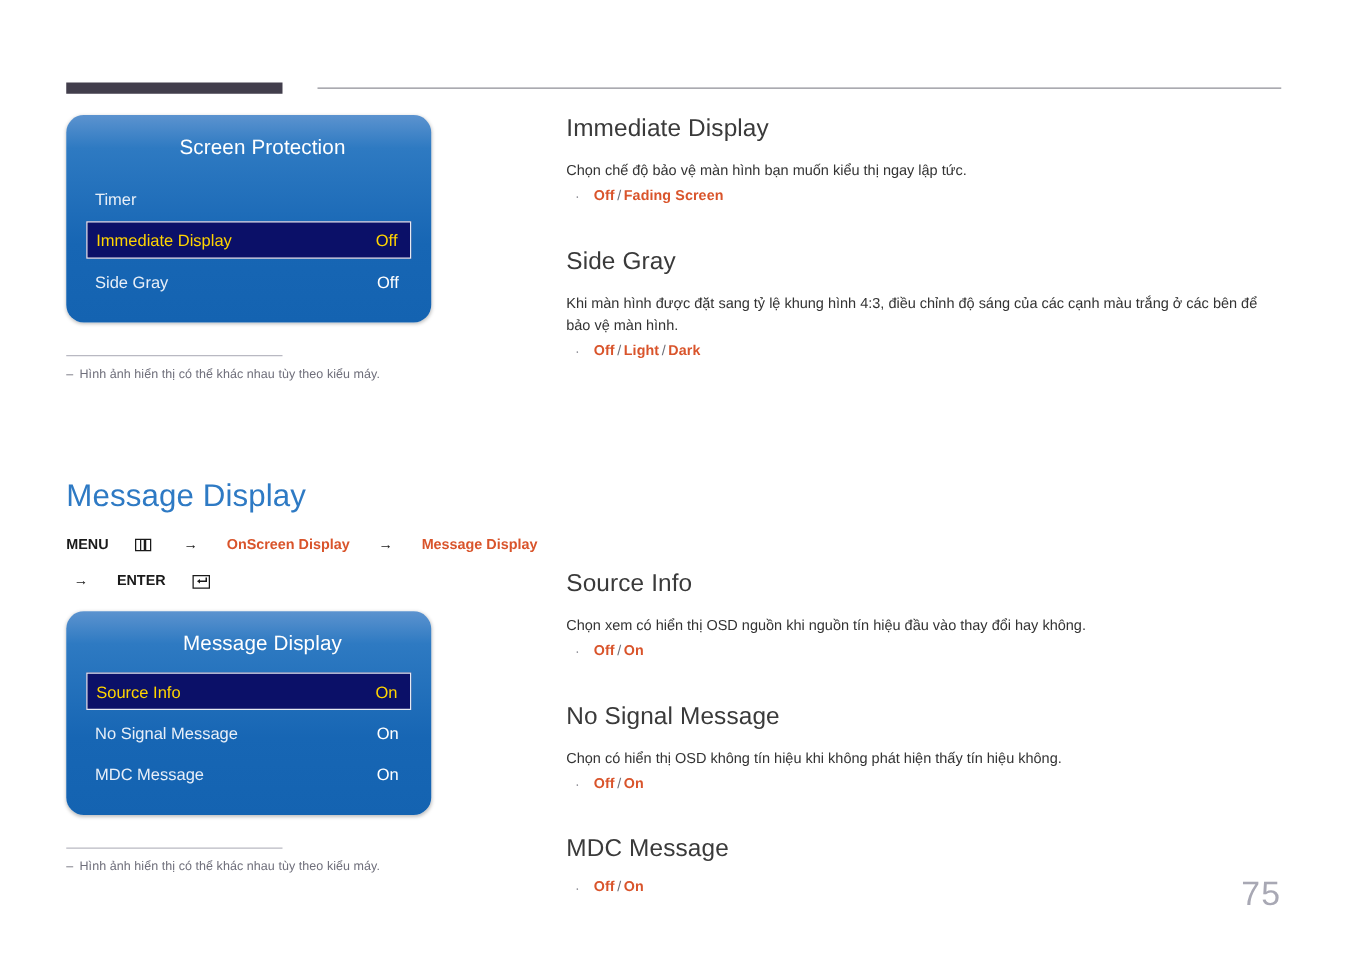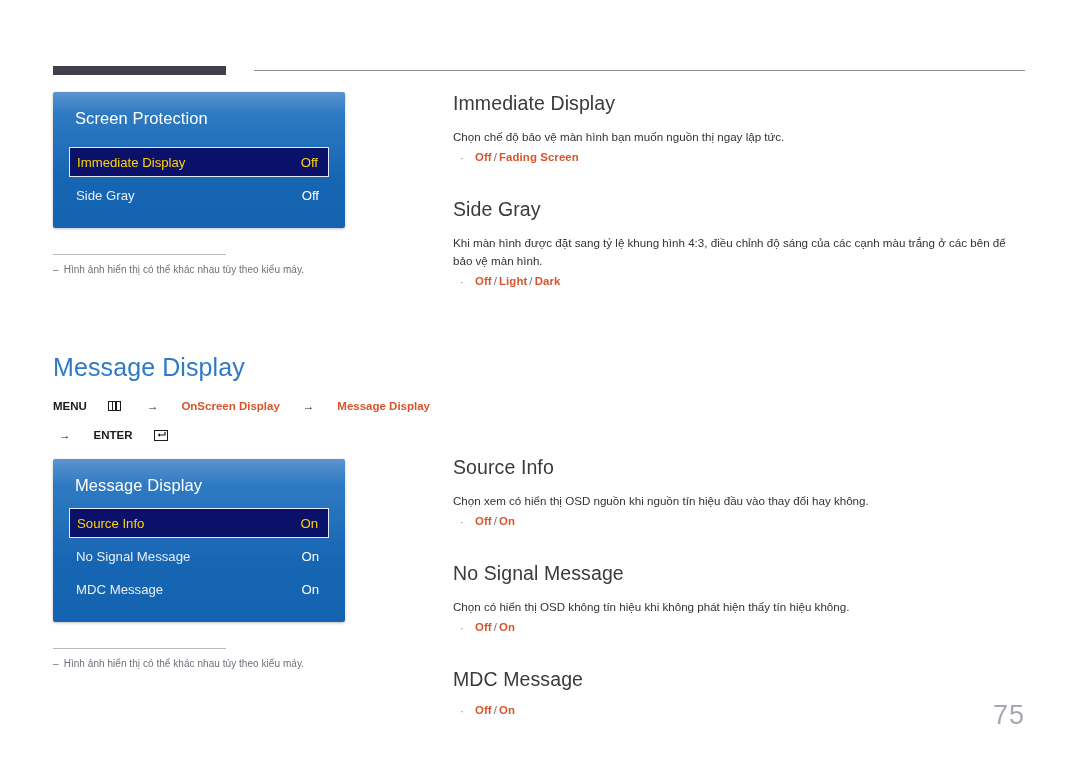--- a/index.html
+++ b/index.html
@@ -44,26 +44,27 @@
   .col-right {
     position: absolute;
     left: 453px;
     top: 92px;
     width: 572px;
   }
 
   
   .osd {
     width: 292px;
-    border-radius: 2px;
+    border-radius: 14px;
     background: linear-gradient(180deg, #5c93cf 0%, #2e7ac2 16%, #1766b4 62%, #1463b1 100%);
     box-shadow: 0 1px 3px rgba(0,0,0,0.25);
     padding: 0 0 18px 0;
     box-sizing: border-box;
     position: relative;
+    text-align: center;
   }
   .osd-title {
     color: #ffffff;
     font-size: 16.5px;
     padding: 17px 0 13px 22px;
     letter-spacing: 0.1px;
   }
   .osd-rows {
     padding: 0 16px;
   }
@@ -205,20 +206,24 @@
 
 <div class="hdr-bar"></div>
 <div class="hdr-rule"></div>
 
 <div class="col-left">
 
   <div class="osd">
     <div class="osd-title">Screen Protection</div>
     <div class="osd-rows">
       <div class="osd-gap"></div>
+      <div class="osd-row">
+        <span>Timer</span>
+        <span class="osd-val"></span>
+      </div>
       <div class="osd-gap"></div>
       <div class="osd-row sel">
         <span>Immediate Display</span>
         <span class="osd-val">Off</span>
       </div>
       <div class="osd-gap"></div>
       <div class="osd-row">
         <span>Side Gray</span>
         <span class="osd-val">Off</span>
       </div>
@@ -277,21 +282,21 @@
     <div class="note">
       <span class="dash">‒</span><span>Hình ảnh hiển thị có thể khác nhau tùy theo kiểu máy.</span>
     </div>
   </div>
 </div>
 
 <div class="col-right">
 
   <div class="section">
     <h2 class="sub-heading">Immediate Display</h2>
-    <p class="desc">Chọn chế độ bảo vệ màn hình bạn muốn nguồn thị ngay lập tức.</p>
+    <p class="desc">Chọn chế độ bảo vệ màn hình bạn muốn kiểu thị ngay lập tức.</p>
     <div class="opt-line">
       <span class="opt-bullet">·</span>
       <span class="opt-values">
         <span>Off</span><span class="sep">/</span><span>Fading Screen</span>
       </span>
     </div>
   </div>
 
   <div class="section">
     <h2 class="sub-heading">Side Gray</h2>

